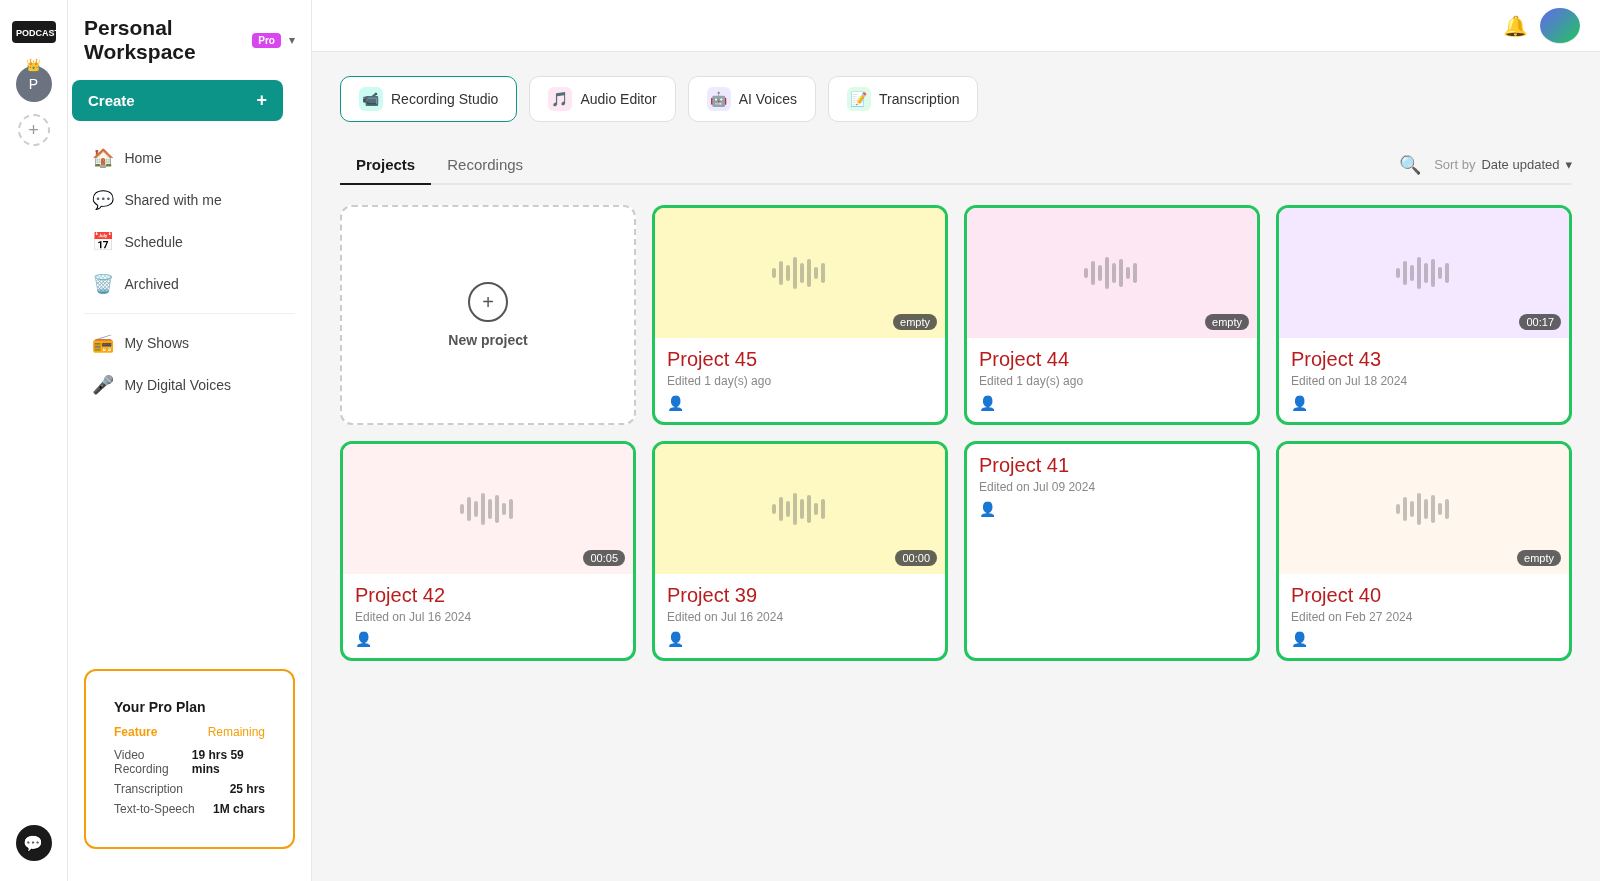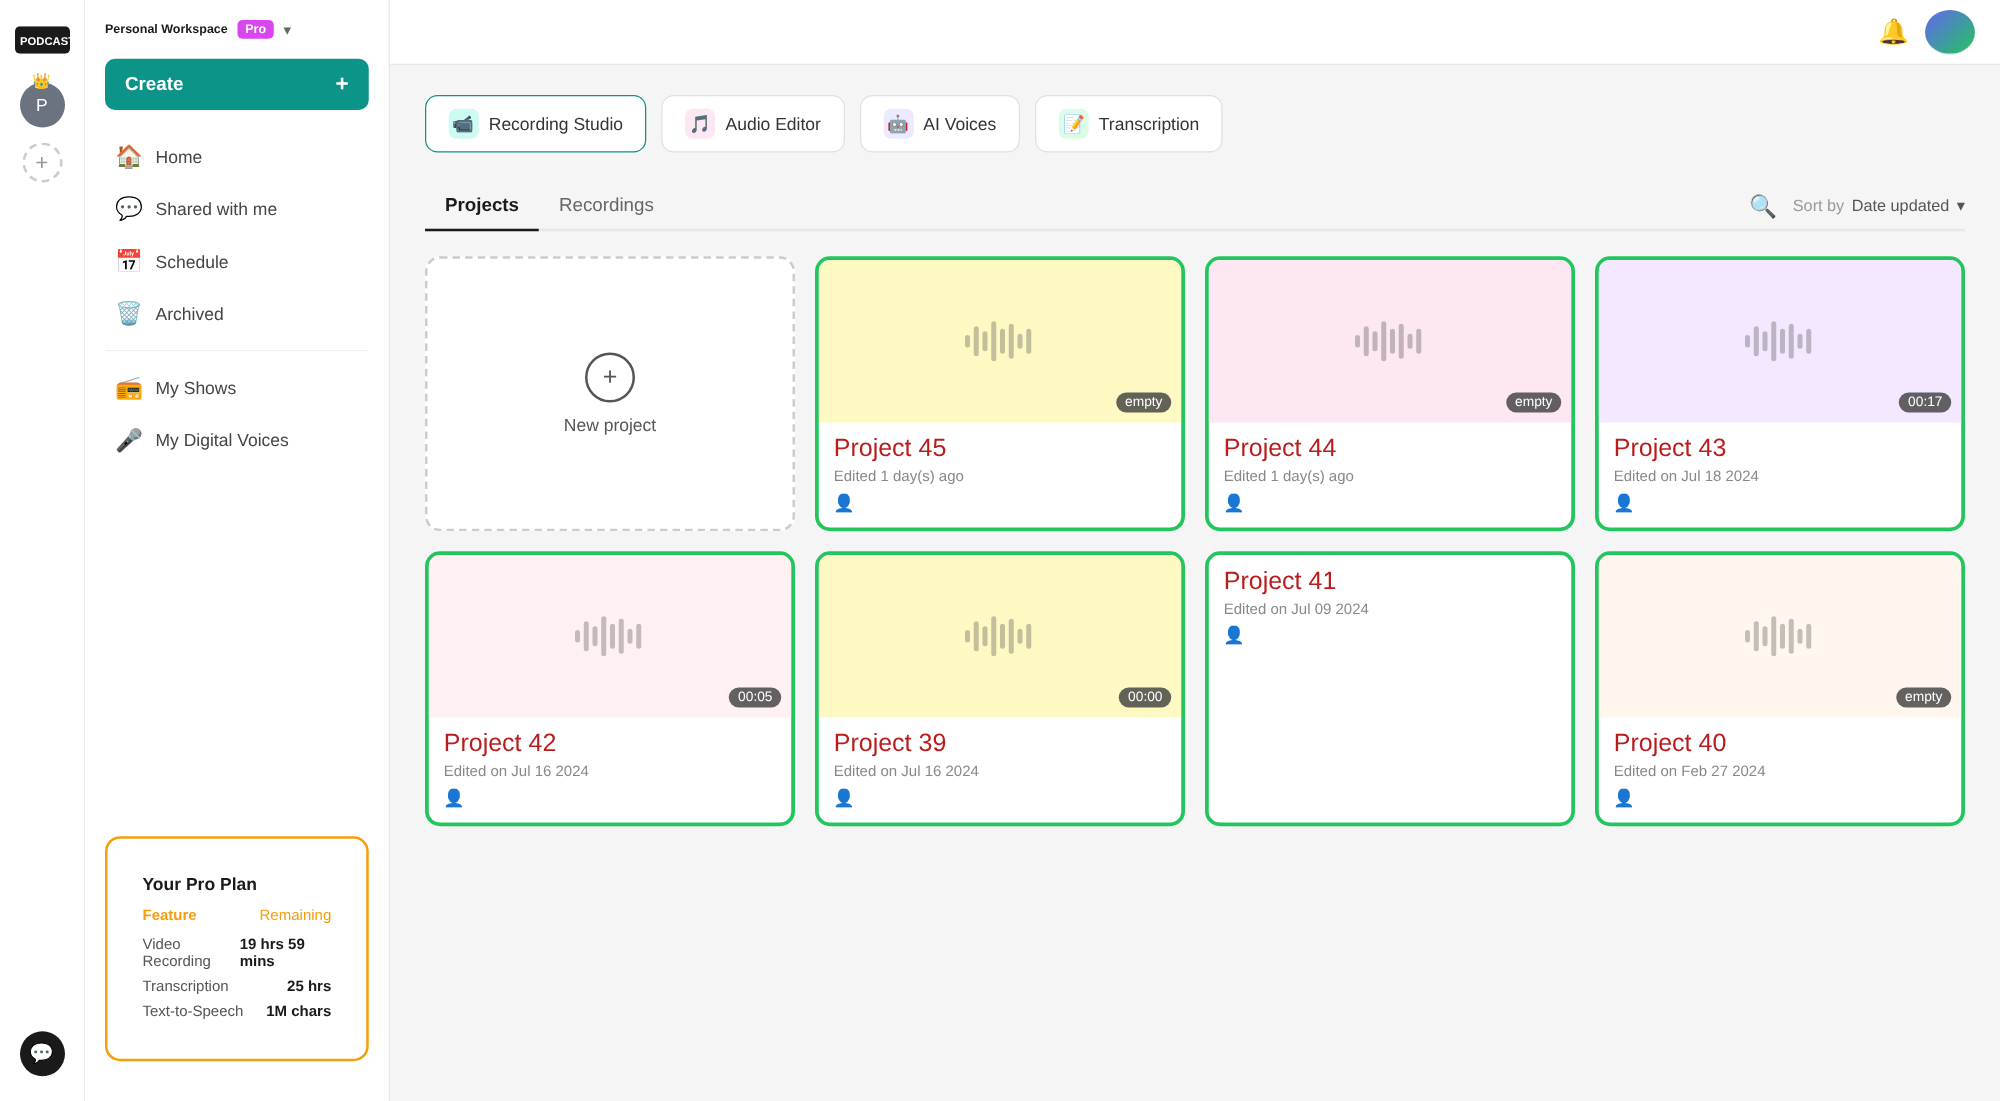--- a/index.html
+++ b/index.html
@@ -80,36 +80,36 @@
       padding: 16px 0;
     }
     .workspace-header {
       display: flex;
       align-items: center;
       padding: 0 16px 16px;
       gap: 8px;
       cursor: pointer;
     }
     .workspace-title {
-      font-size: 10px;
+      font-size: 21px;
       font-weight: 600;
       color: #1a1a1a;
     }
     .pro-badge {
       background: #d946ef;
       color: white;
       font-size: 10px;
       font-weight: 700;
       padding: 2px 6px;
       border-radius: 4px;
     }
     .chevron-icon { color: #666; font-size: 12px; }
 
     .create-btn {
-      margin: 0 16px 16px;
+      margin: 0 4px 16px;
       background: #0d9488;
       color: white;
       border: none;
       border-radius: 8px;
       padding: 10px 16px;
       font-size: 15px;
       font-weight: 600;
       cursor: pointer;
       display: flex;
       align-items: center;
@@ -275,21 +275,21 @@
       width: 40px;
       height: 40px;
       border-radius: 50%;
       border: 2px solid #555;
       display: flex;
       align-items: center;
       justify-content: center;
       font-size: 20px;
       color: #555;
     }
-    .new-project-label { font-size: 14px; font-weight: 400; color: #555; }
+    .new-project-label { font-size: 14px; font-weight: 700; color: #555; }
 
     .card-thumbnail {
       height: 130px;
       display: flex;
       align-items: center;
       justify-content: center;
       position: relative;
     }
     .waveform-svg { opacity: 0.35; }
 

